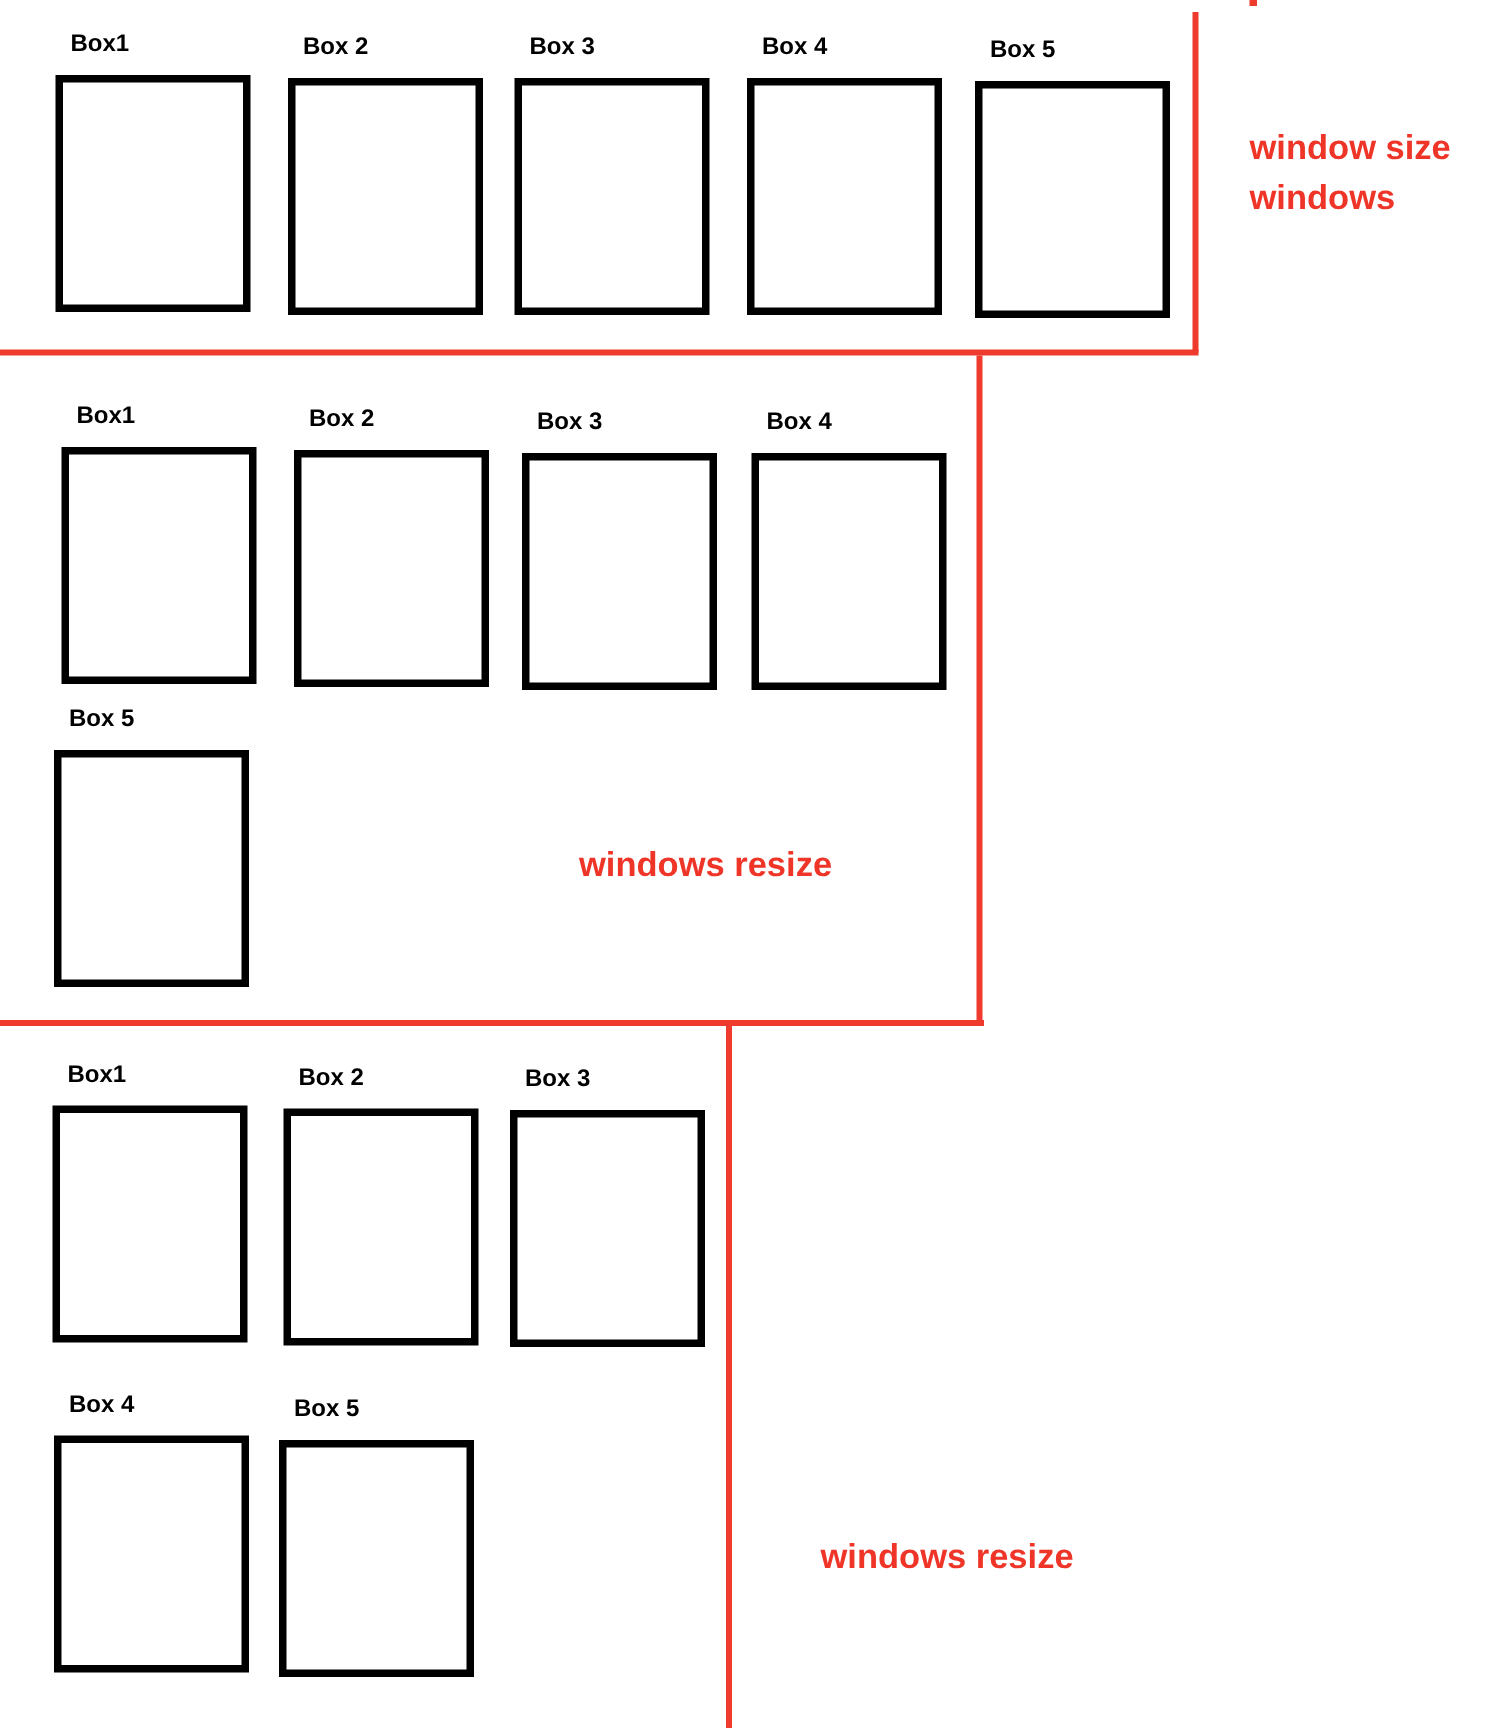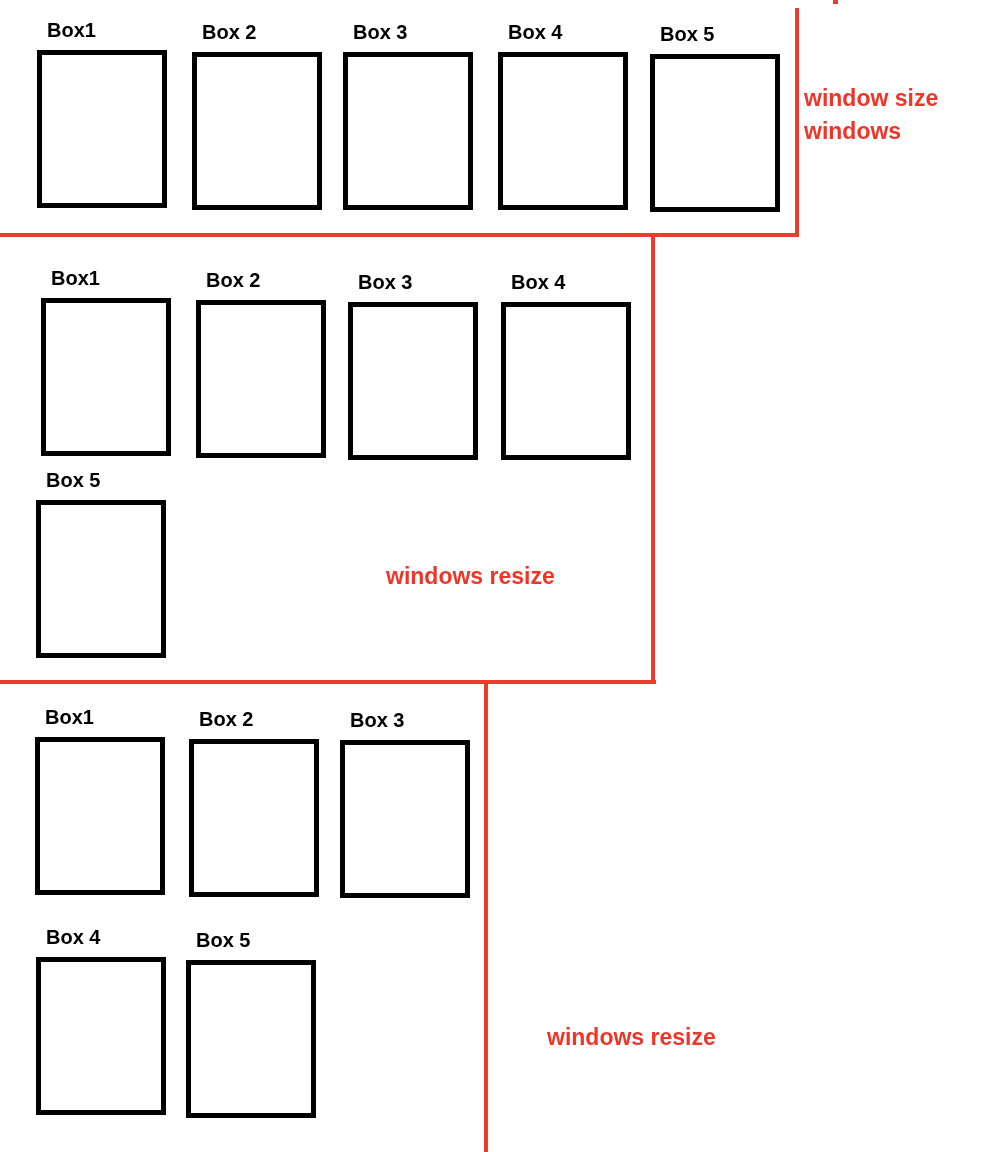--- a/index.html
+++ b/index.html
@@ -14,21 +14,21 @@
     background: #ffffff;
     overflow: hidden;
     font-family: "Liberation Sans", "DejaVu Sans", sans-serif;
   }
   
   .unit {
     position: absolute;
     width: 130px;
   }
   .box-label {
-    font-size: 20px;
+    font-size: 16px;
     font-weight: bold;
     color: #000000;
     line-height: 28px;
     margin: 0 0 6px 10px;
     white-space: nowrap;
   }
   .box-rect {
     box-sizing: border-box;
     width: 130px;
     height: 158px;
@@ -118,21 +118,21 @@
     <div class="box-rect"></div>
   </div>
 
   <div class="rline" style="left:833px; top:0px; width:5px; height:4px;"></div>
   <div class="rline" style="left:795px; top:8px; width:4px; height:227px;"></div>
   <div class="rline" style="left:0px; top:233px; width:799px; height:4px;"></div>
   <div class="rline" style="left:651px; top:237px; width:4px; height:446px;"></div>
   <div class="rline" style="left:0px; top:680px; width:656px; height:4px;"></div>
   <div class="rline" style="left:484px; top:684px; width:4px; height:468px;"></div>
 
-  <div class="note" style="left:804px; top:82px;">
+  <div class="note" style="left:833px; top:82px;">
     <div>window size</div>
     <div>windows</div>
   </div>
   <div class="note" style="left:386px; top:560px;">
     <div>windows resize</div>
   </div>
   <div class="note" style="left:547px; top:1021px;">
     <div>windows resize</div>
   </div>
 

